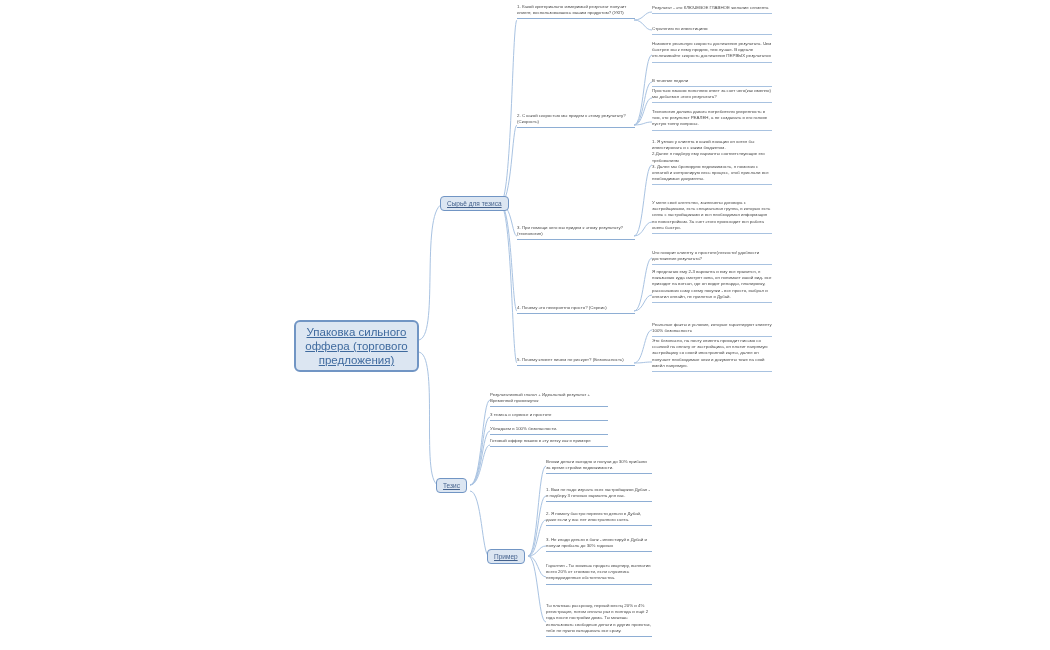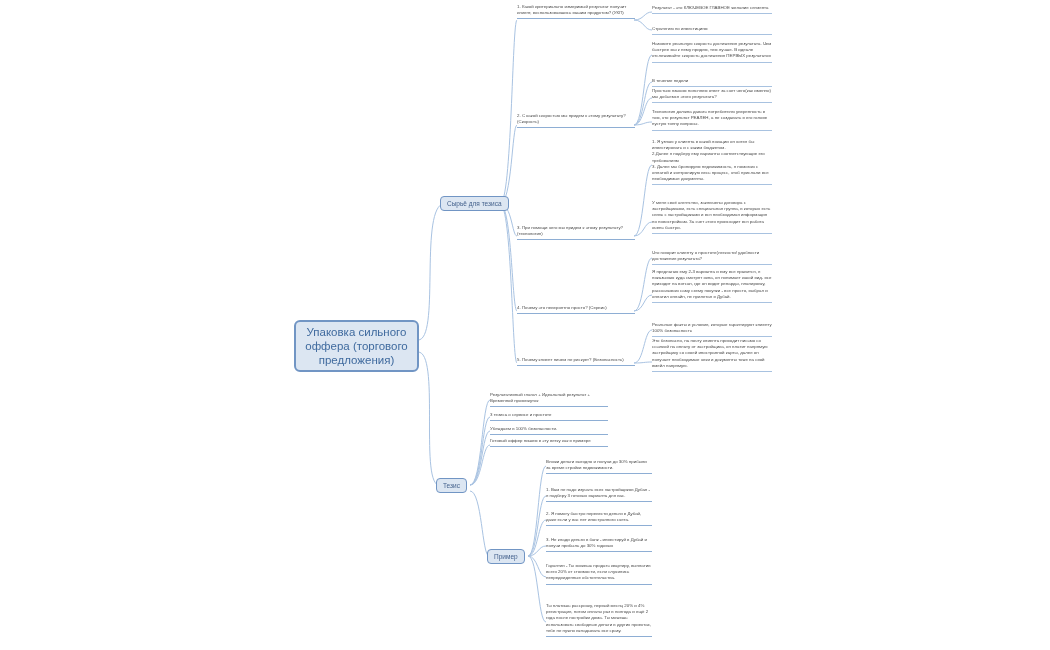--- a/index.html
+++ b/index.html
@@ -6,21 +6,21 @@
   body{width:1050px;height:650px;position:relative;overflow:hidden;
        font-family:"Liberation Sans","DejaVu Sans",sans-serif;color:#3a3a3a;}
 
   #canvas{position:absolute;inset:0;}
   svg.links{position:absolute;left:0;top:0;width:1050px;height:650px;pointer-events:none;}
 
   
   .node-box{position:absolute;box-sizing:border-box;
             background:#dce6f2;border:1px solid #7195c4;border-radius:4px;
             display:flex;align-items:center;justify-content:center;text-align:center;
-            color:#3f6a9e;}
+            color:#3f6a9e;text-decoration:underline;}
   .root{width:125px;height:52px;border-width:2px;border-radius:6px;
         font-size:11.5px;line-height:14px;padding:2px 4px;}
   .branch{font-size:6.5px;padding:3px 6px;height:15px;color:#44618c;}
 
   
   .leaf{position:absolute;box-sizing:border-box;
         font-size:4.4px;line-height:6.2px;color:#4a4a4a;
         border-bottom:1px solid #8eaed4;padding:0 0 2px 0;
         white-space:pre-line;}
   .leaf.thin{border-bottom:1px solid #a8c2e0;}

